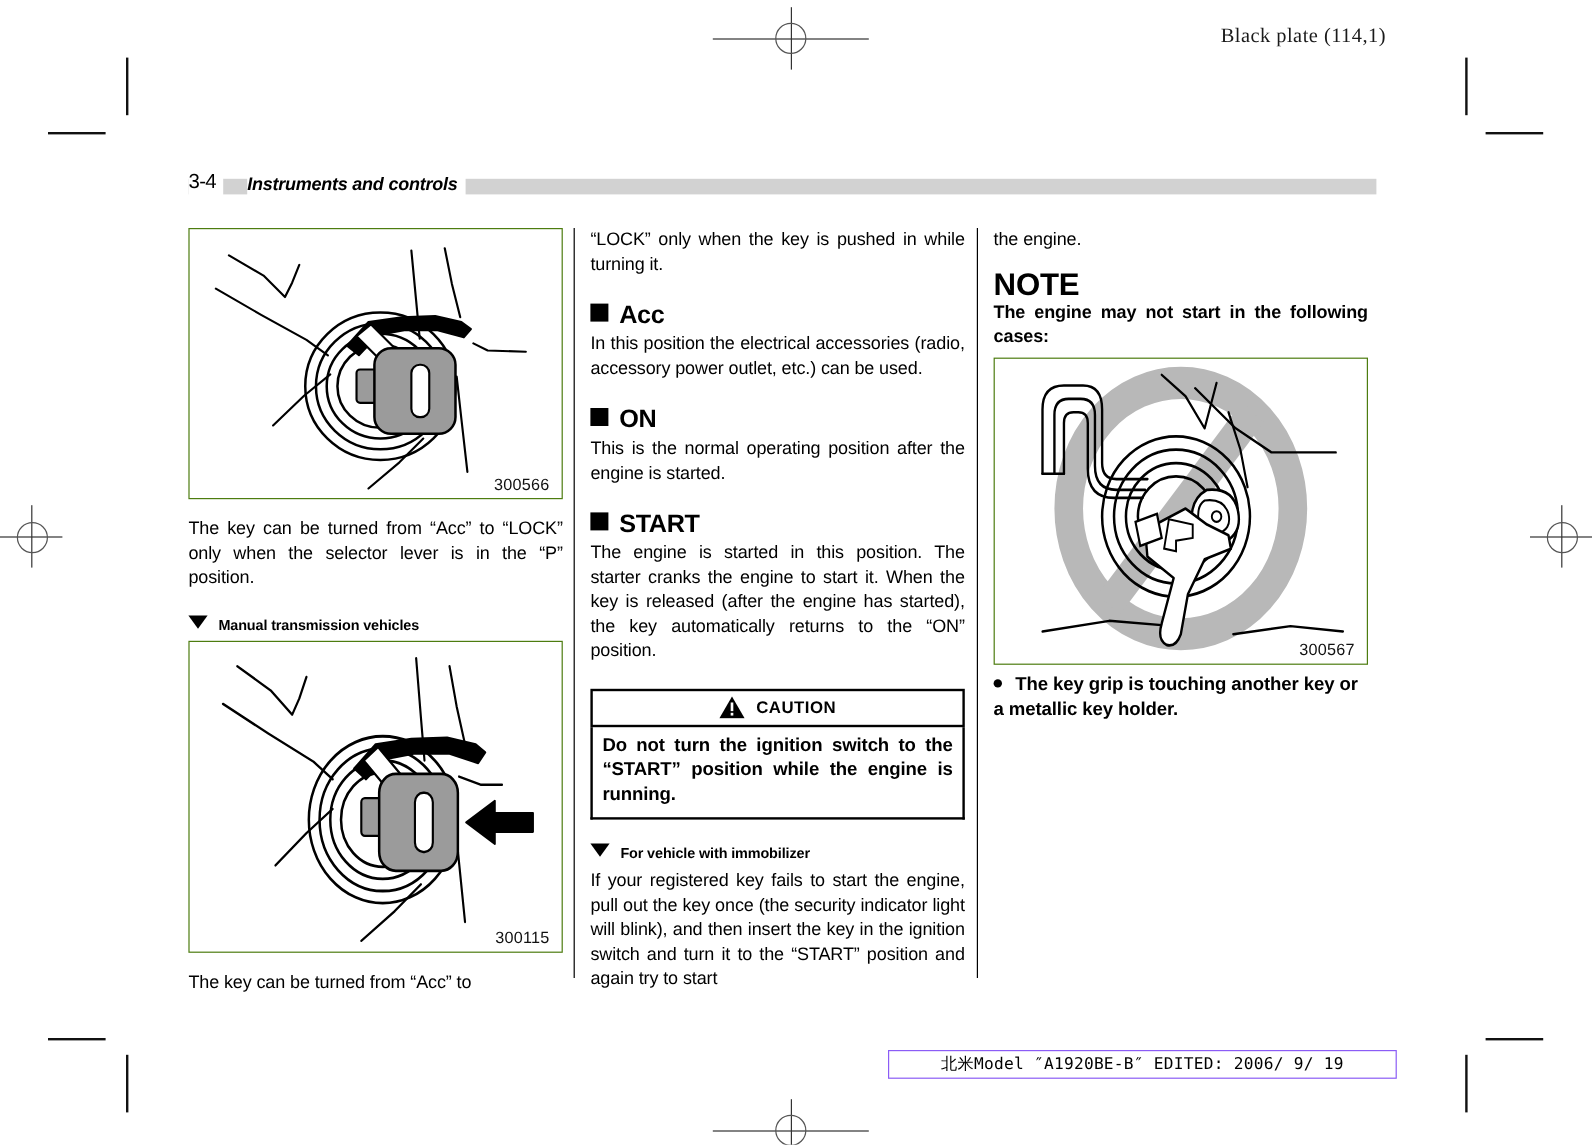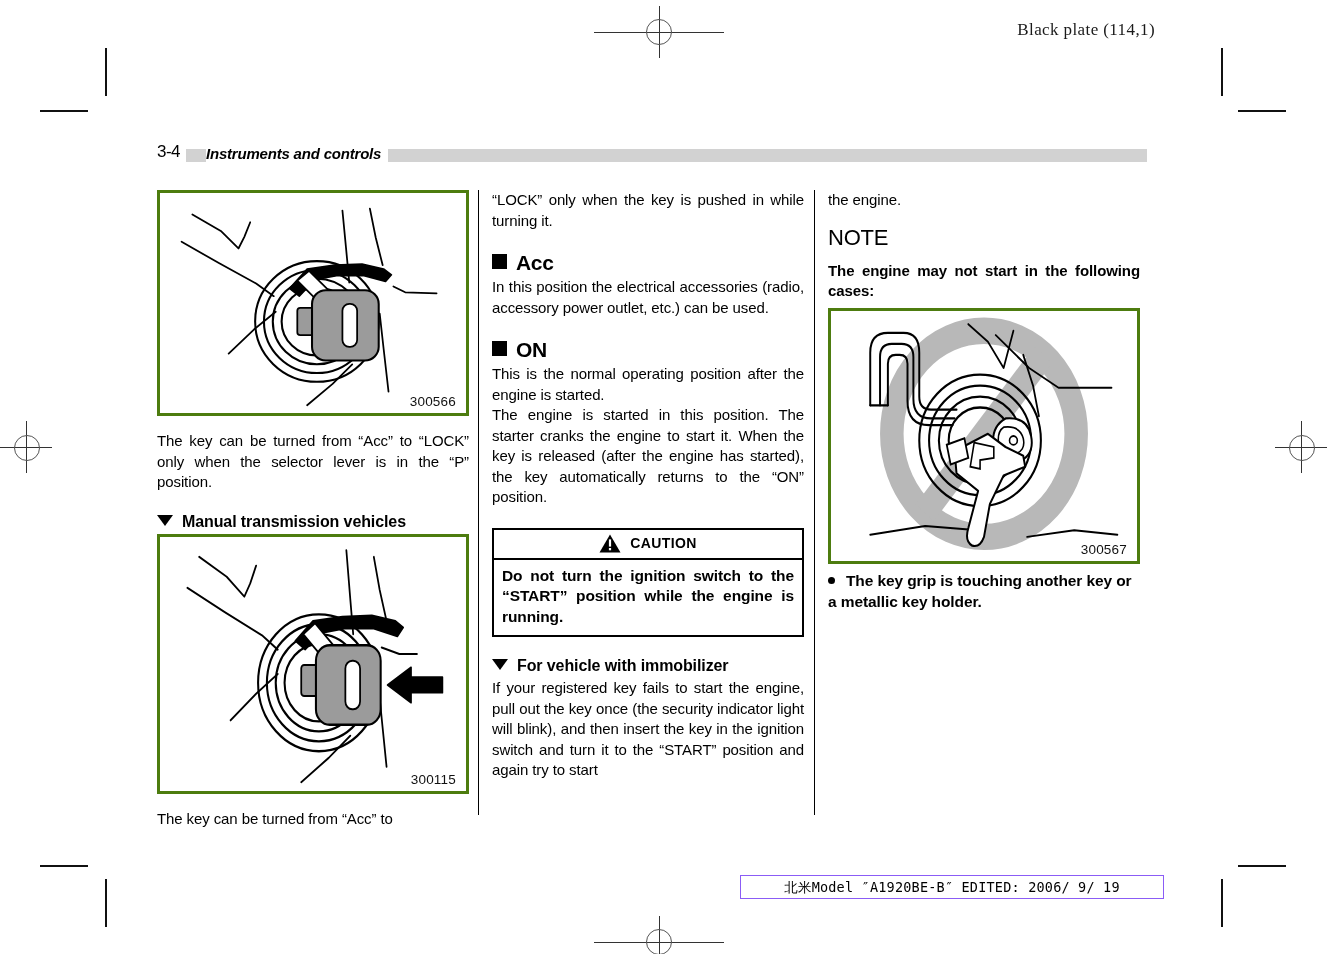--- a/index.html
+++ b/index.html
@@ -119,29 +119,29 @@
   }
   h3.sec .sq {
     display: inline-block;
     width: 15px; height: 15px;
     background: #000;
     margin-right: 9px;
     position: relative;
     top: -1px;
   }
   h3.note {
-    margin: 14px 0 11px 0;
-    font-size: 22px;
-    font-weight: normal;
+    margin: 14px 0 1px 0;
+    font-size: 26px;
+    font-weight: bold;
     letter-spacing: -0.2px;
     line-height: 25px;
   }
   h4.sub {
     margin: 18px 0 2px 0;
-    font-size: 16px;
+    font-size: 12px;
     font-weight: bold;
     line-height: 21px;
     letter-spacing: -0.1px;
   }
   h4.sub .tri {
     display: inline-block;
     width: 0; height: 0;
     border-left: 8px solid transparent;
     border-right: 8px solid transparent;
     border-top: 11px solid #000;
@@ -195,21 +195,21 @@
     margin: 0;
     font-size: 15.5px;
     font-weight: bold;
     line-height: 20.5px;
     text-align: justify;
     letter-spacing: -0.1px;
   }
 
   
   .figure {
-    border: 3px solid #4d7c0f;
+    border: 1px solid #4d7c0f;
     position: relative;
     background: #fff;
     box-sizing: border-box;
   }
   .figure svg { display: block; width: 100%; height: 100%; }
   .figure .figid {
     position: absolute;
     right: 8px;
     bottom: 4px;
     font-size: 13.5px;
@@ -368,20 +368,23 @@
   <h3 class="sec">
     <span class="sq"></span><span>Acc</span>
   </h3>
   <p class="body">In this position the electrical accessories (radio, accessory power outlet, etc.) can be used.</p>
 
   <h3 class="sec">
     <span class="sq"></span><span>ON</span>
   </h3>
   <p class="body">This is the normal operating position after the engine is started.</p>
 
+  <h3 class="sec">
+    <span class="sq"></span><span>START</span>
+  </h3>
   <p class="body">The engine is started in this position. The starter cranks the engine to start it. When the key is released (after the engine has started), the key automatically returns to the “ON” position.</p>
 
   <div class="caution">
     <div class="caution-head">
       <svg class="warn-tri" viewBox="0 0 22 19">
         <path d="M11 0.5 L21.5 18.5 L0.5 18.5 Z" fill="#000"></path>
         <rect x="9.9" y="5.4" width="2.2" height="7.2" fill="#fff"></rect>
         <rect x="9.9" y="14" width="2.2" height="2.3" fill="#fff"></rect>
       </svg>
       <span class="label">CAUTION</span>

